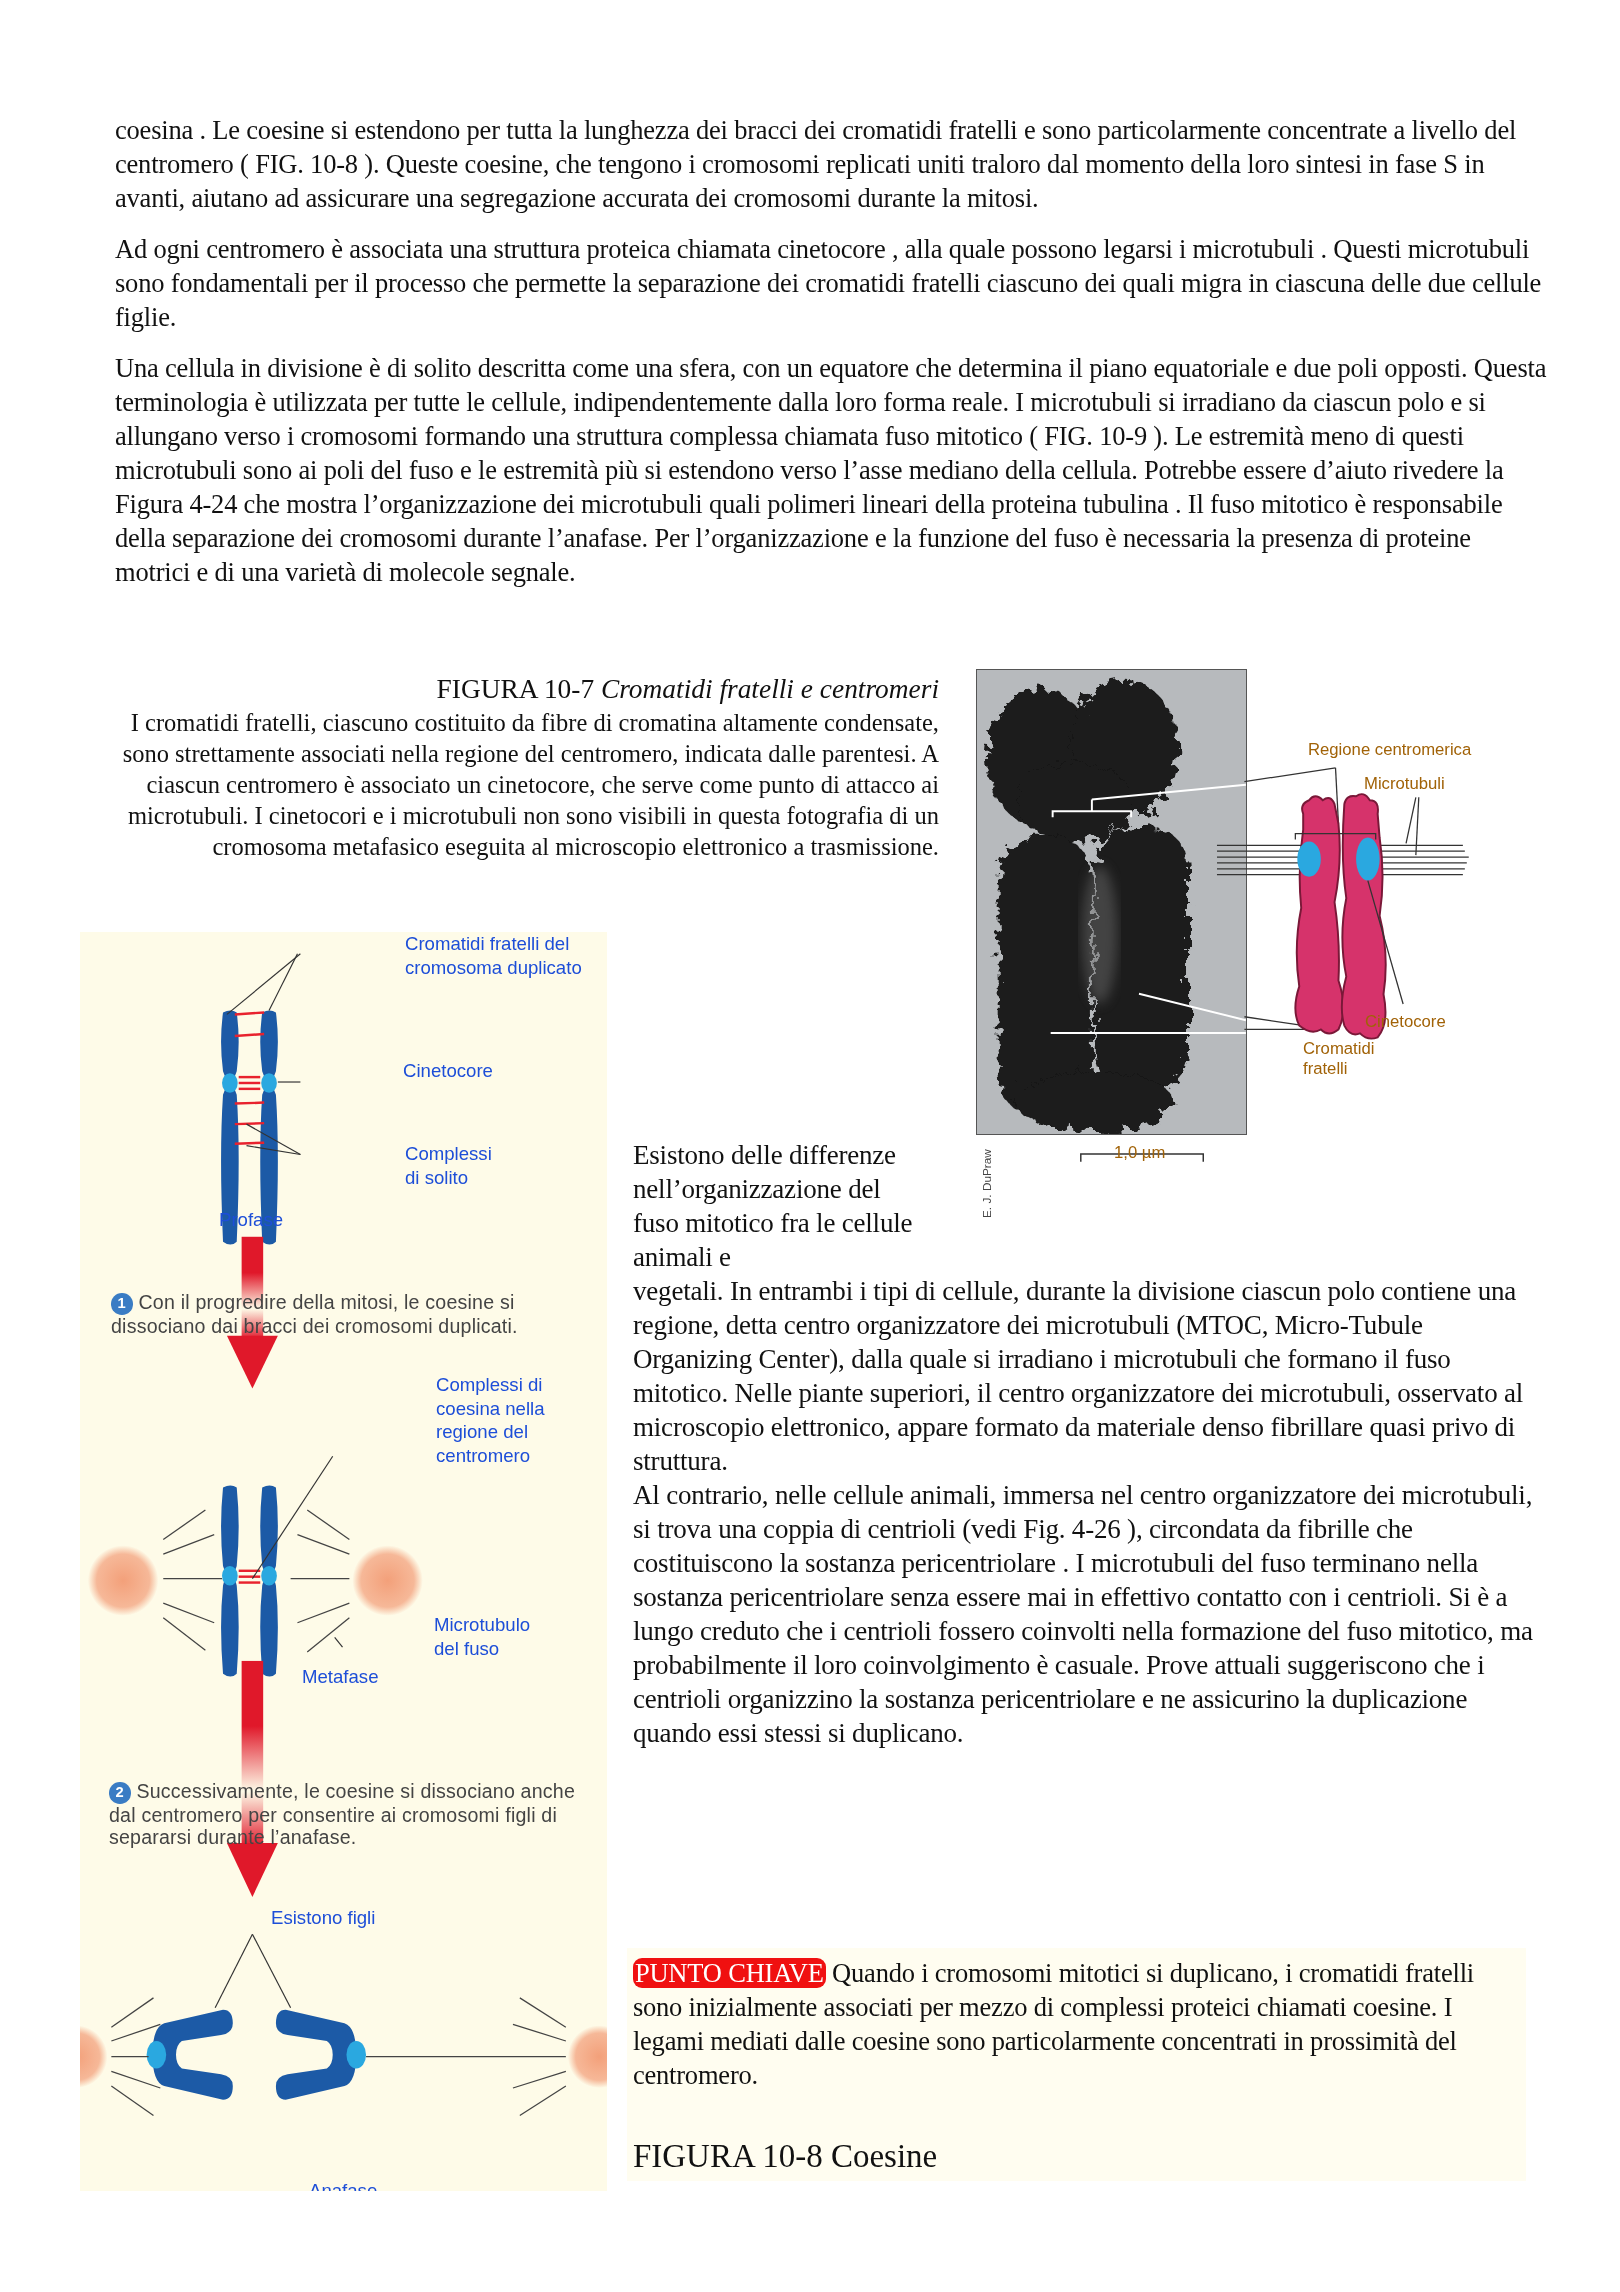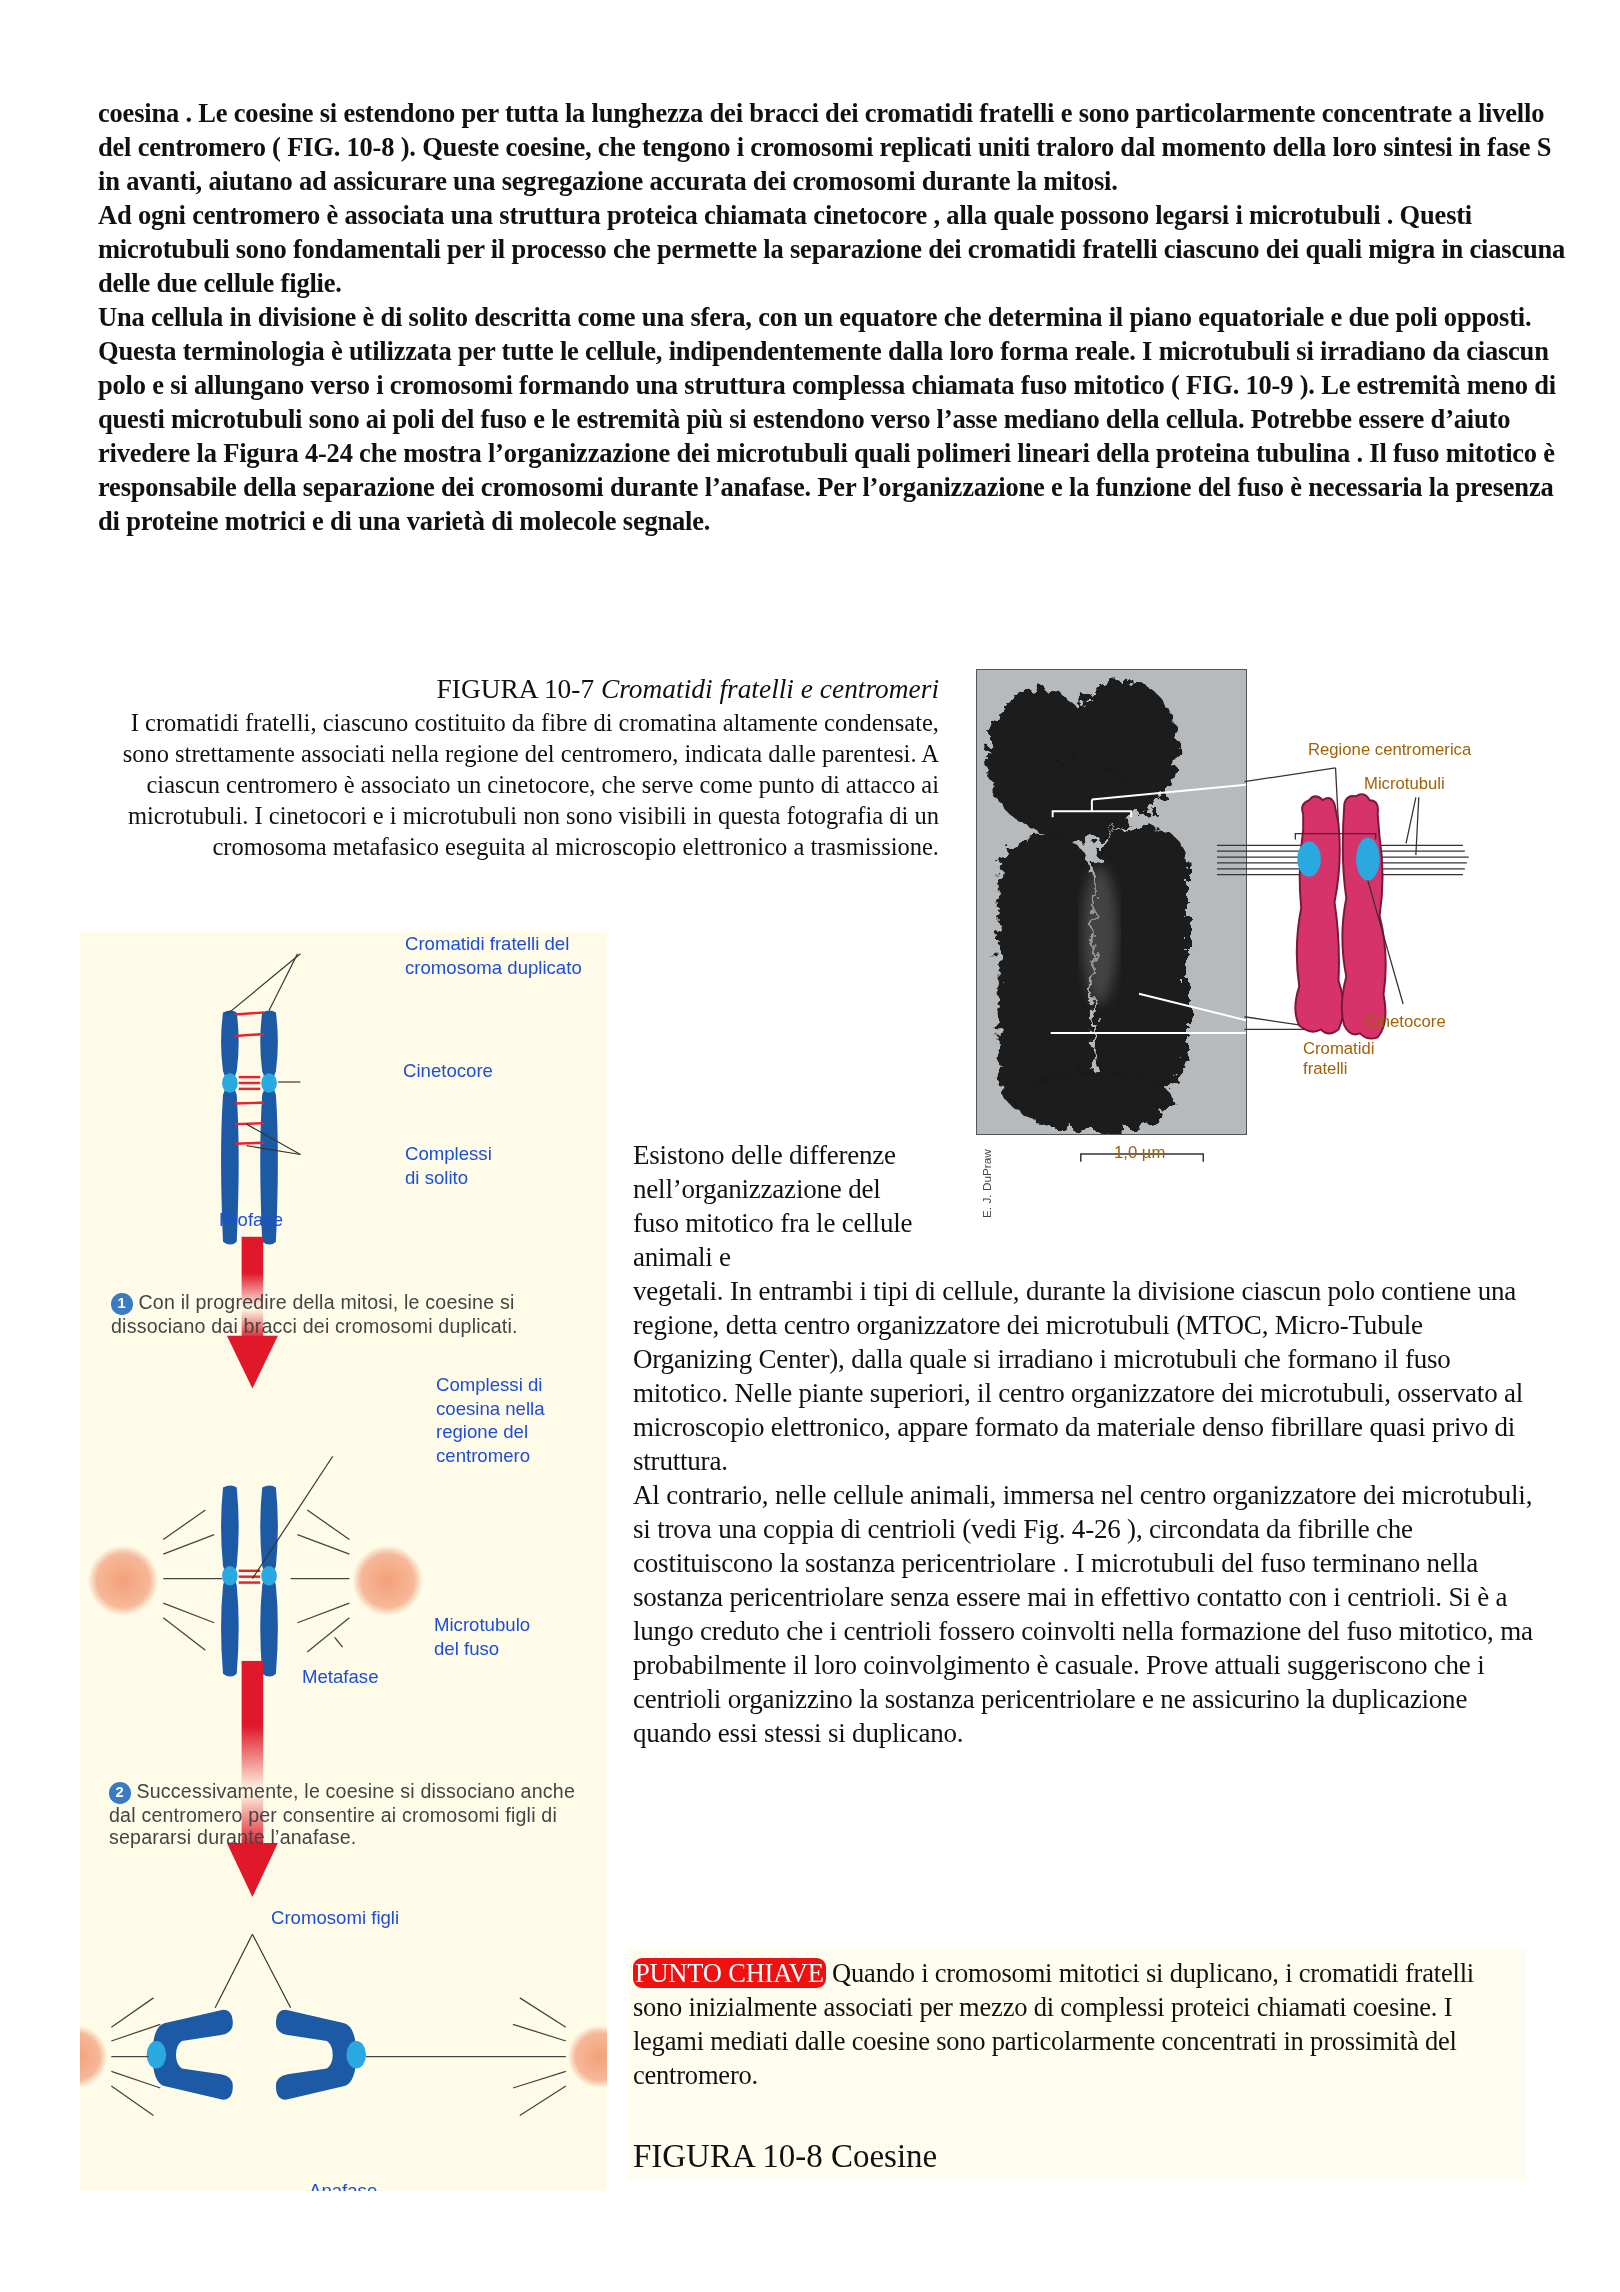--- a/index.html
+++ b/index.html
@@ -3,21 +3,21 @@
 <meta charset="utf-8">
 <style>
   html, body { margin: 0; padding: 0; background: #ffffff; }
   body { width: 1620px; height: 2293px; position: relative; overflow: hidden;
          font-family: "DejaVu Serif", "Liberation Serif", serif; color: #111; }
   .serif { font-family: "Liberation Serif", "DejaVu Serif", serif; }
   .sans { font-family: "Liberation Sans", "DejaVu Sans", sans-serif; }
 
   #intro { position: absolute; left: 98px; top: 96px; width: 1470px;
            font-size: 26.5px; line-height: 34px; letter-spacing: -0.2px; }
-  #intro p { margin: 0; font-weight: bold; }
+  #intro p { margin: 17px; }
 
   #fig7-caption { position: absolute; left: 108px; top: 672px; width: 831px;
                   text-align: right; font-size: 24.5px; line-height: 31px; }
   #fig7-caption .title { font-size: 27.4px; line-height: 35px; }
   #fig7-caption .title i { font-style: italic; text-align: right; }
 
   
   #em-photo { position: absolute; left: 976px; top: 669px; width: 269px; height: 464px;
               background: #b9bcbf; border: 1.5px solid #555; overflow: hidden; }
   #em-figure-svg { position: absolute; left: 970px; top: 667px; width: 588px; height: 627px; }
@@ -251,21 +251,21 @@
   </div>
 
   <div class="plabel sans" style="left:356px; top:441px; width:147px;">Complessi di coesina nella regione del centromero</div>
   <div class="plabel sans" style="left:354px; top:681px; width:118px;">Microtubulo del fuso</div>
   <div class="plabel sans" style="left:222px; top:733px;">Metafase</div>
 
   <div class="step sans" style="left:29px; top:848px; width:470px;">
     <span class="num">2</span><span>Successivamente, le coesine si dissociano anche dal centromero per consentire ai cromosomi figli di separarsi durante l’anafase.</span>
   </div>
 
-  <div class="plabel sans" style="left:191px; top:974px;">Cromosomi figli</div>
+  <div class="plabel sans" style="left:191px; top:974px;">Esistono figli</div>
   <div class="plabel sans" style="left:229px; top:1247px;">Anafase</div>
 </div>
 
 <div id="right-text" class="serif">
   <p class="narrow">Esistono delle differenze nell’organizzazione del fuso mitotico fra le cellule animali e</p>
   <p>vegetali. In entrambi i tipi di cellule, durante la divisione ciascun polo contiene una regione, detta centro organizzatore dei microtubuli (MTOC, Micro-Tubule Organizing Center), dalla quale si irradiano i microtubuli che formano il fuso mitotico. Nelle piante superiori, il centro organizzatore dei microtubuli, osservato al microscopio elettronico, appare formato da materiale denso fibrillare quasi privo di struttura.</p>
   <p>Al contrario, nelle cellule animali, immersa nel centro organizzatore dei microtubuli, si trova una coppia di centrioli (vedi Fig. 4-26 ), circondata da fibrille che costituiscono la sostanza pericentriolare . I microtubuli del fuso terminano nella sostanza pericentriolare senza essere mai in effettivo contatto con i centrioli. Si è a lungo creduto che i centrioli fossero coinvolti nella formazione del fuso mitotico, ma probabilmente il loro coinvolgimento è casuale. Prove attuali suggeriscono che i centrioli organizzino la sostanza pericentriolare e ne assicurino la duplicazione quando essi stessi si duplicano.</p>
 </div>
 
 <div id="key-box" class="serif">

